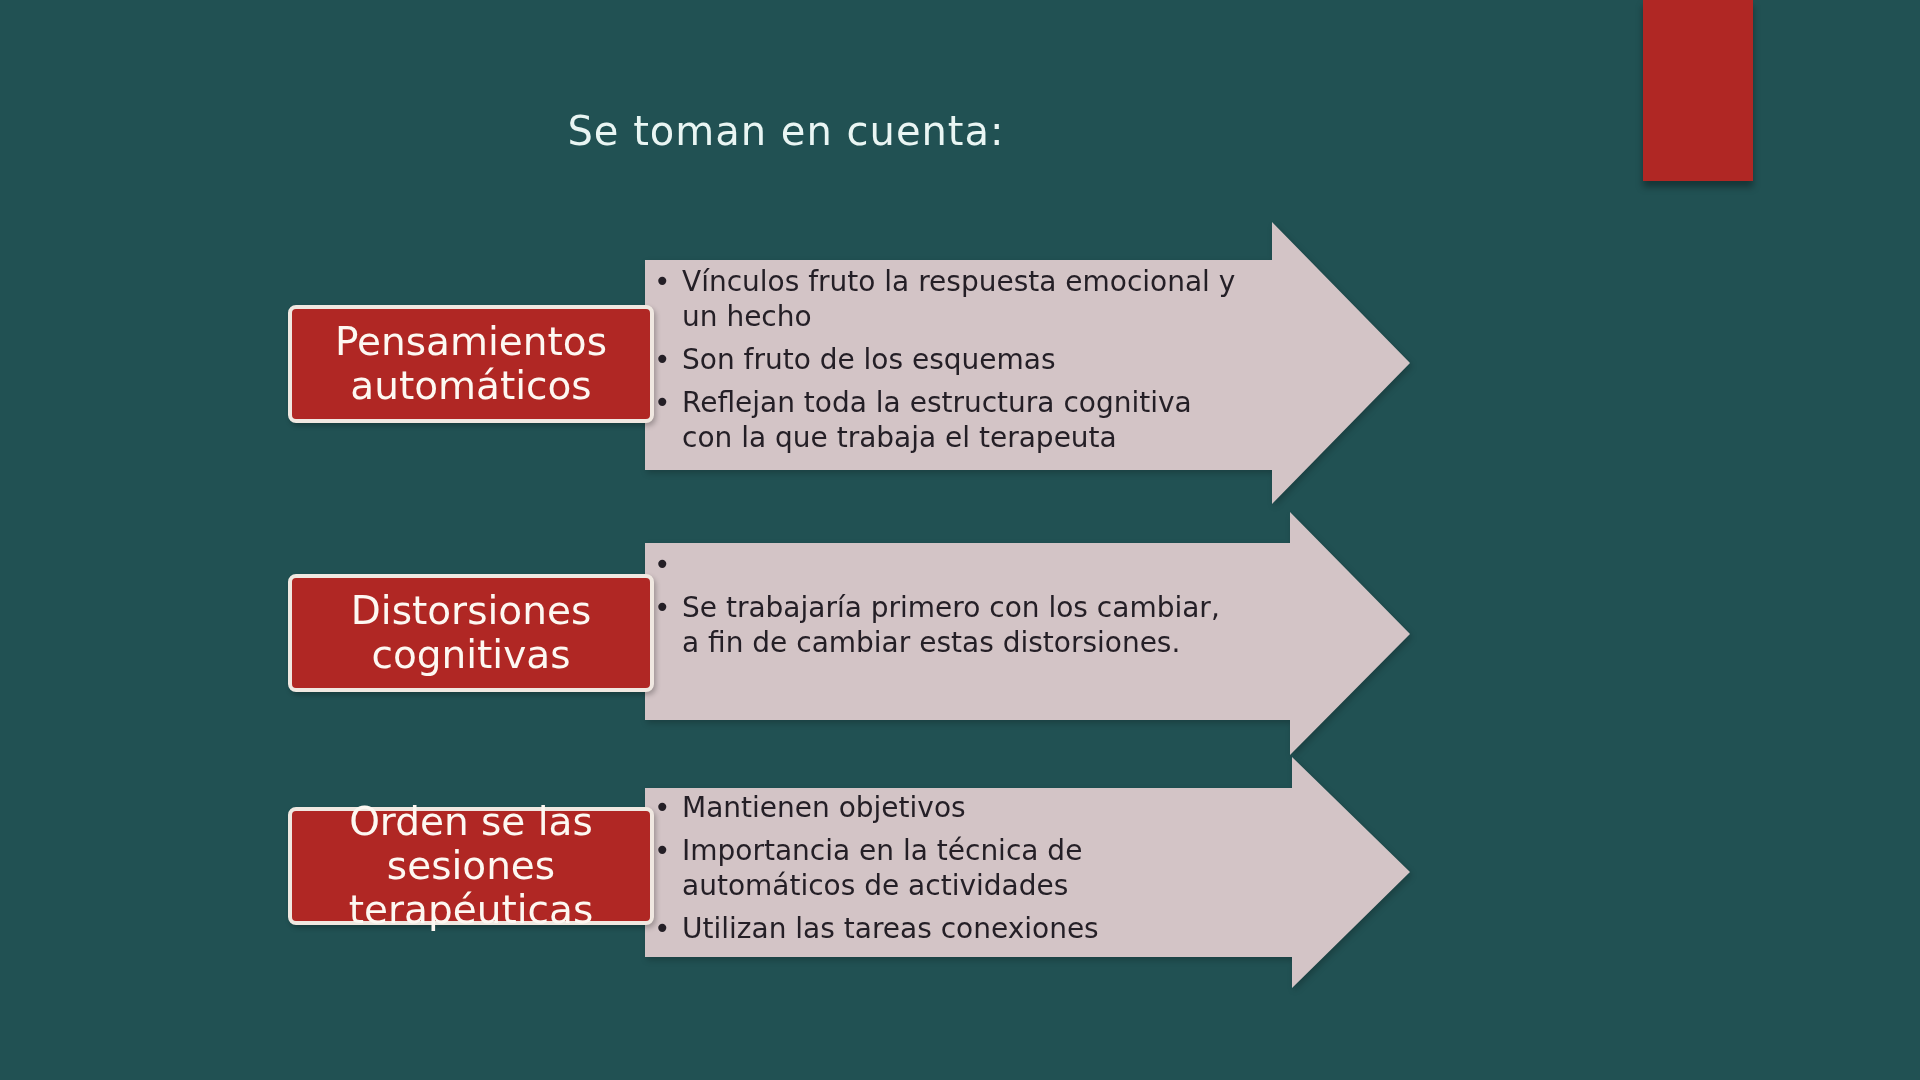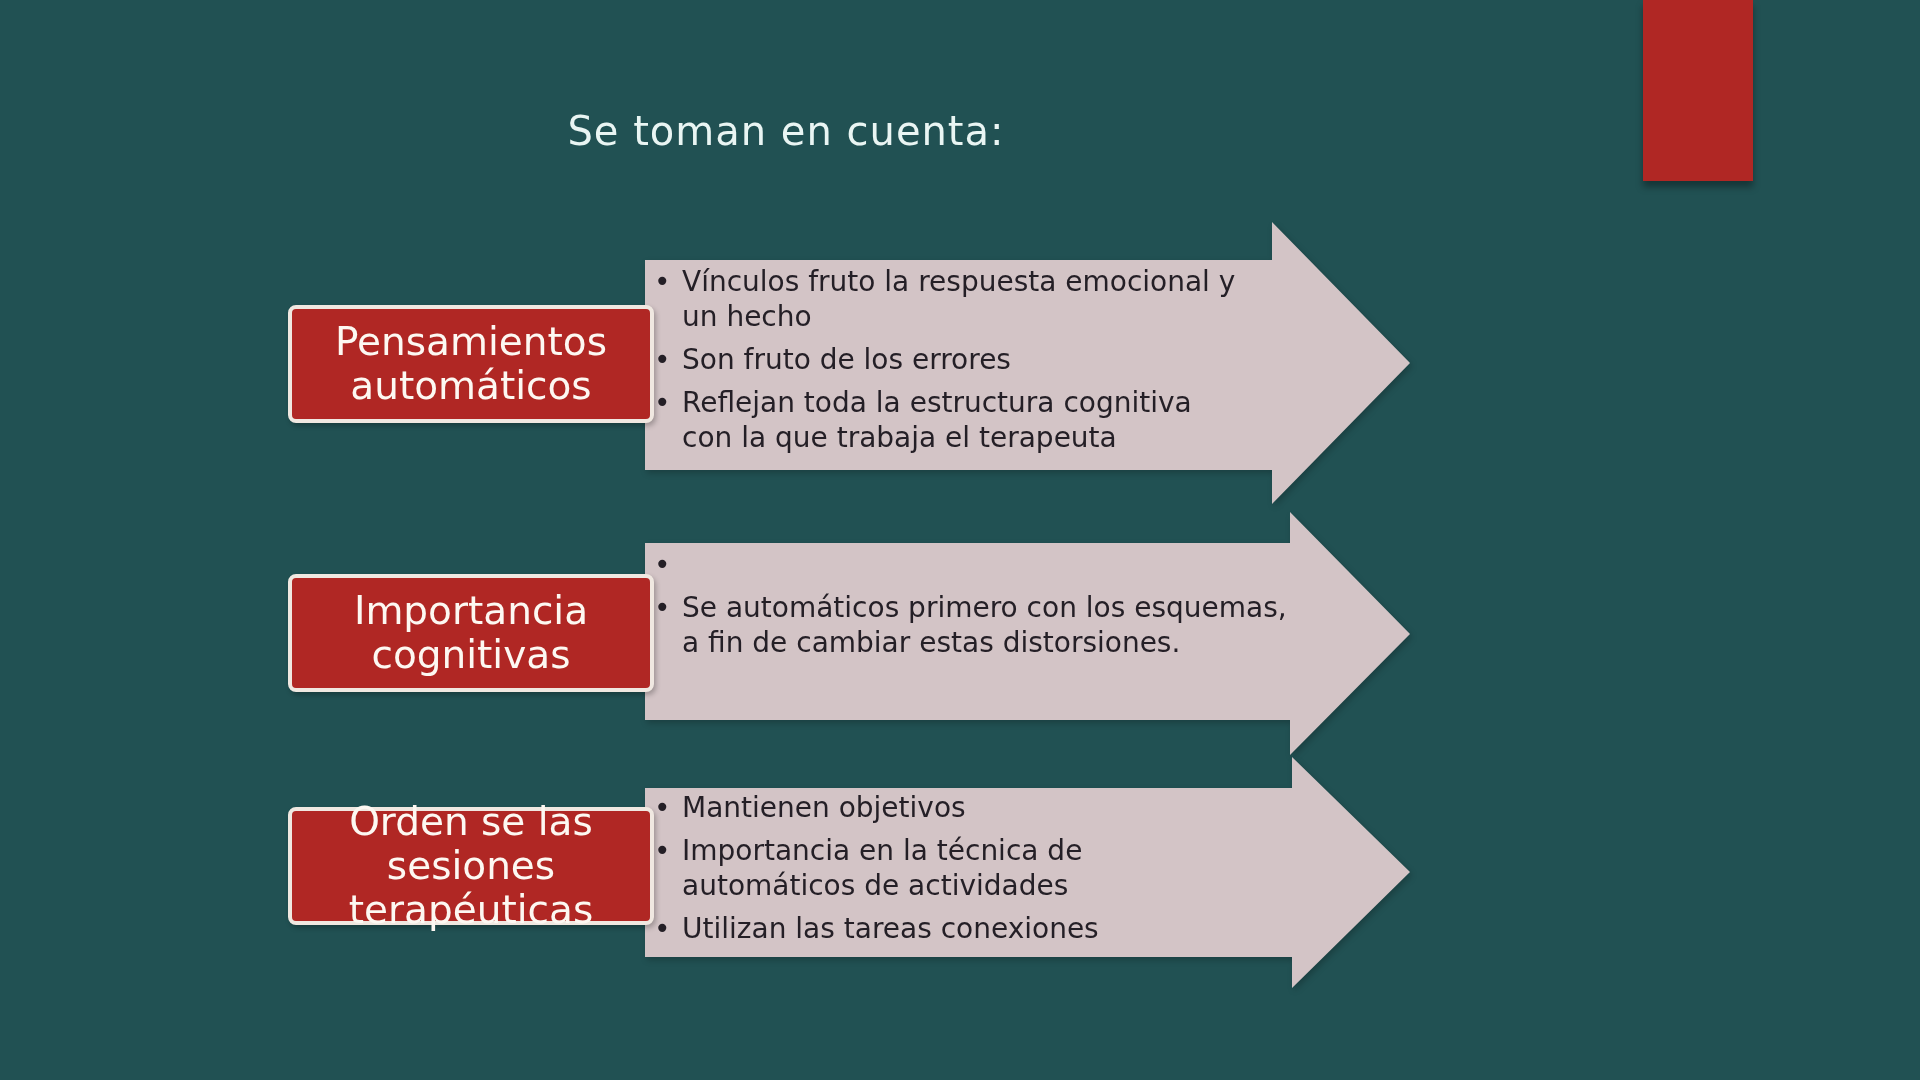--- a/index.html
+++ b/index.html
@@ -102,21 +102,21 @@
     <polygon points="0,38 627,38 627,0 765,141 627,282 627,248 0,248"></polygon>
   </svg>
   <div class="bullets bullets1">
     <div class="bullet-item">
       <span class="bullet-dot">•</span>
       <span class="bullet-text">Vínculos fruto la respuesta emocional y
 un hecho</span>
     </div>
     <div class="bullet-item">
       <span class="bullet-dot">•</span>
-      <span class="bullet-text">Son fruto de los errores</span>
+      <span class="bullet-text">Son fruto de los esquemas</span>
     </div>
     <div class="bullet-item">
       <span class="bullet-dot">•</span>
       <span class="bullet-text">Reflejan toda la estructura cognitiva
 con la que trabaja el terapeuta</span>
     </div>
   </div>
   <div class="label-box box1">
     <span class="label-text">Pensamientos
 automáticos</span>
@@ -124,26 +124,26 @@
 
   <svg class="arrow arrow2" width="770" height="245" viewBox="0 0 770 245">
     <polygon points="0,31 645,31 645,0 765,122 645,243 645,208 0,208"></polygon>
   </svg>
   <div class="bullets bullets2">
     <div class="bullet-item">
       <span class="bullet-dot">•</span>
     </div>
     <div class="bullet-item">
       <span class="bullet-dot">•</span>
-      <span class="bullet-text">Se automáticos primero con los esquemas,
+      <span class="bullet-text">Se trabajaría primero con los cambiar,
 a fin de cambiar estas distorsiones.</span>
     </div>
   </div>
   <div class="label-box box2">
-    <span class="label-text">Importancia
+    <span class="label-text">Distorsiones
 cognitivas</span>
   </div>
 
   <svg class="arrow arrow3" width="770" height="232" viewBox="0 0 770 232">
     <polygon points="0,31 647,31 647,0 765,115 647,231 647,200 0,200"></polygon>
   </svg>
   <div class="bullets bullets3">
     <div class="bullet-item">
       <span class="bullet-dot">•</span>
       <span class="bullet-text">Mantienen objetivos</span>

